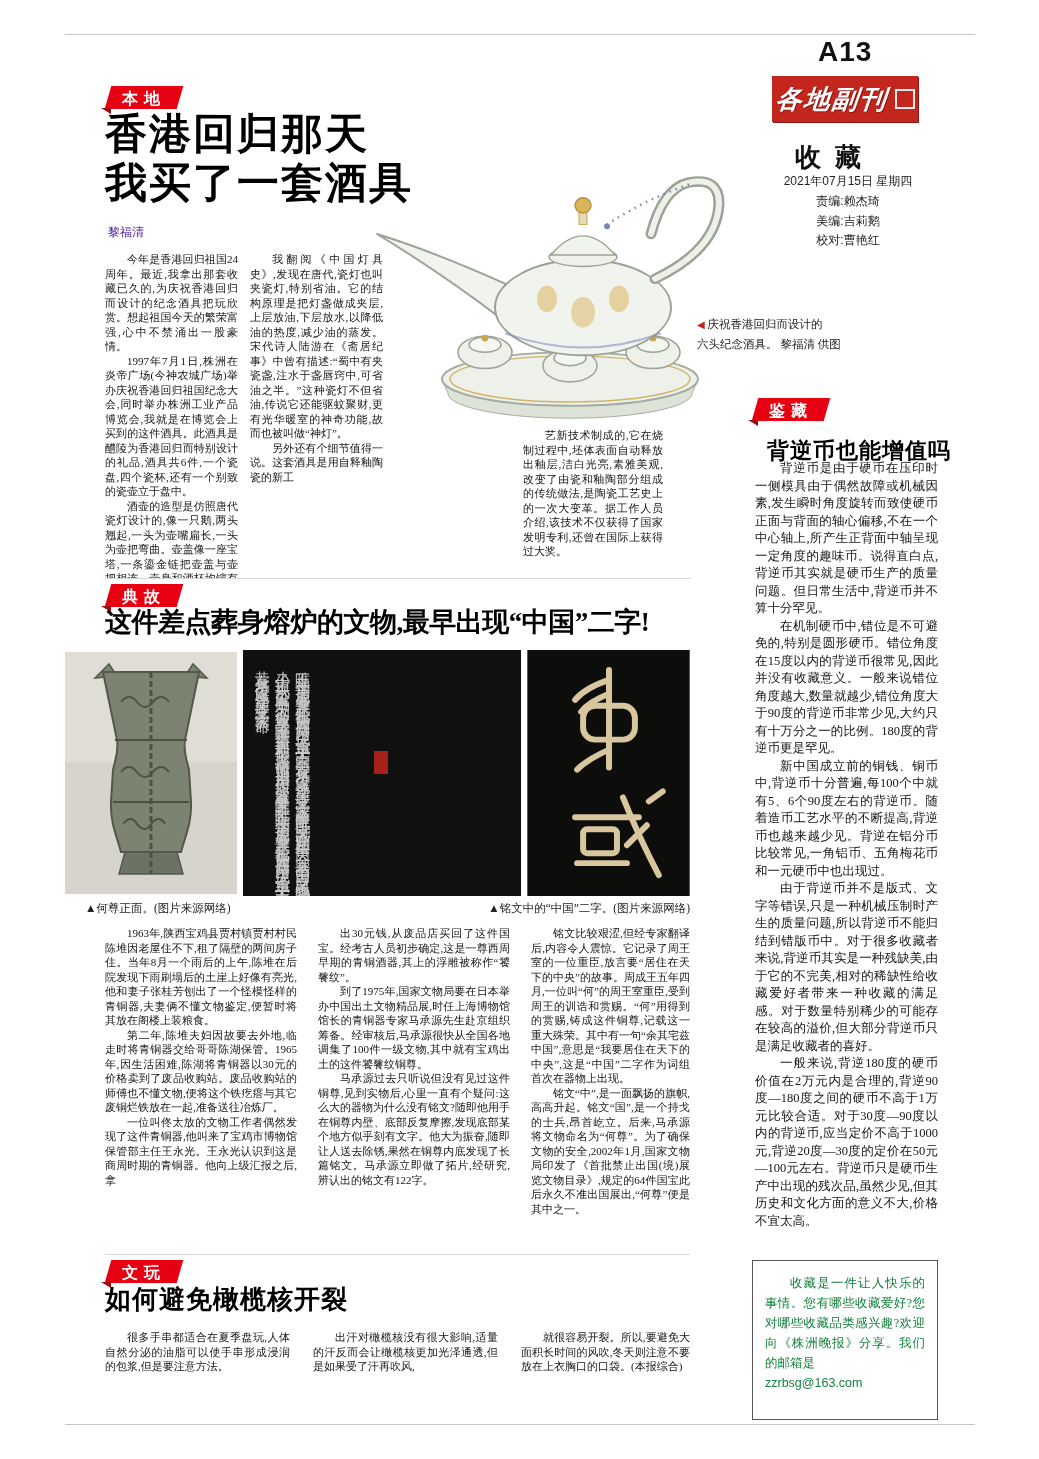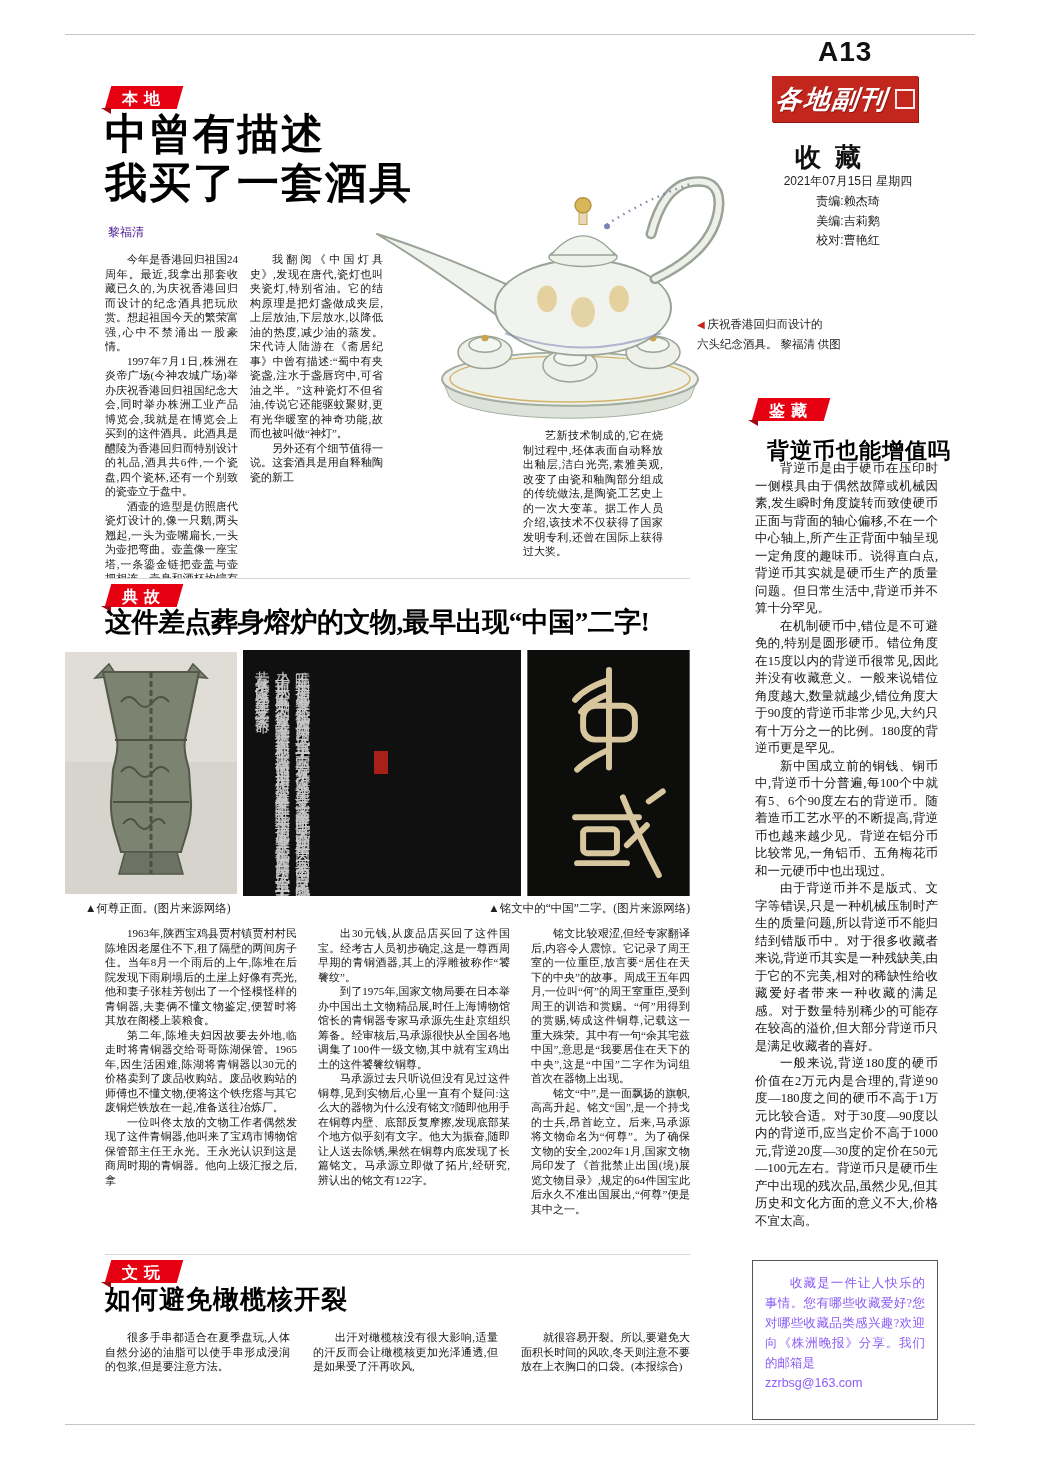--- a/index.html
+++ b/index.html
@@ -69,21 +69,21 @@
         letter-spacing:1px;white-space:nowrap;color:#000;}
   .jc-body{left:755px;top:460px;width:183px;height:794px;font-size:12.5px;line-height:1.4;}
 
   .ww-headline{position:absolute;left:105px;top:1282px;margin:0;font-size:26px;font-weight:800;
         letter-spacing:1px;white-space:nowrap;color:#000;}
   .ww-c1{left:105px;top:1330px;width:185px;height:92px;}
   .ww-c2{left:313px;top:1330px;width:185px;height:92px;}
   .ww-c3{left:521px;top:1330px;width:169px;height:92px;}
 
   .notice-box{position:absolute;left:752px;top:1260px;width:186px;height:160px;border:1px solid #555;
-        box-sizing:border-box;padding:12px 12px;font-size:12.5px;line-height:1.6;text-align:justify;color:#8b5cf6;}
+        box-sizing:border-box;padding:12px 12px;font-size:12.5px;line-height:1.6;text-align:justify;color:#15803d;}
   .notice-box .notice-text{text-indent:2em;}
   .notice-box .notice-email{font-family:"Liberation Sans",sans-serif;}
 </style>
 </head>
 <body>
 
 <div class="page">
 
   <div class="rule top"></div>
   <div class="rule bottom"></div>
@@ -101,21 +101,21 @@
     <div>美编:吉莉鹅</div>
     <div>校对:曹艳红</div>
   </div>
 
   <div class="tag" style="left:108px;top:86px;">
     <span class="bg"></span>
     <span class="notch"></span>
     <span class="label">本地</span>
   </div>
   <h1 class="local-headline">
-    <span>中曾有描述</span><br>
+    <span>香港回归那天</span><br>
     <span>我买了一套酒具</span>
   </h1>
   <div class="local-byline">黎福清</div>
 
   <div class="bodytext local-c1">
     <p>今年是香港回归祖国24周年。最近,我拿出那套收藏已久的,为庆祝香港回归而设计的纪念酒具把玩欣赏。想起祖国今天的繁荣富强,心中不禁涌出一股豪情。</p>
     <p>1997年7月1日,株洲在炎帝广场(今神农城广场)举办庆祝香港回归祖国纪念大会,同时举办株洲工业产品博览会,我就是在博览会上买到的这件酒具。此酒具是醴陵为香港回归而特别设计的礼品,酒具共6件,一个瓷盘,四个瓷杯,还有一个别致的瓷壶立于盘中。</p>
     <p>酒壶的造型是仿照唐代瓷灯设计的,像一只鹅,两头翘起,一头为壶嘴扁长,一头为壶把弯曲。壶盖像一座宝塔,一条鎏金链把壶盖与壶把相连。壶身和酒杯均镶有金边,看起来古色古香,雅致隽永。</p>
   </div>
   <div class="bodytext local-c2">

